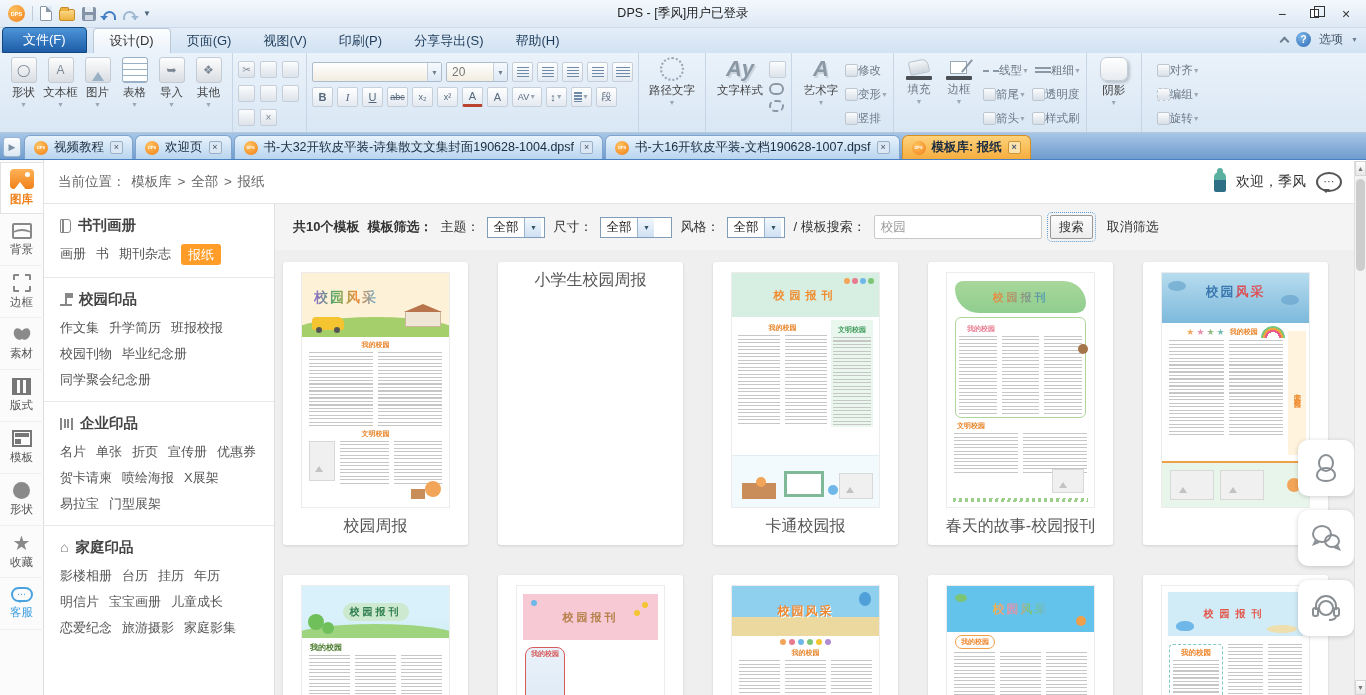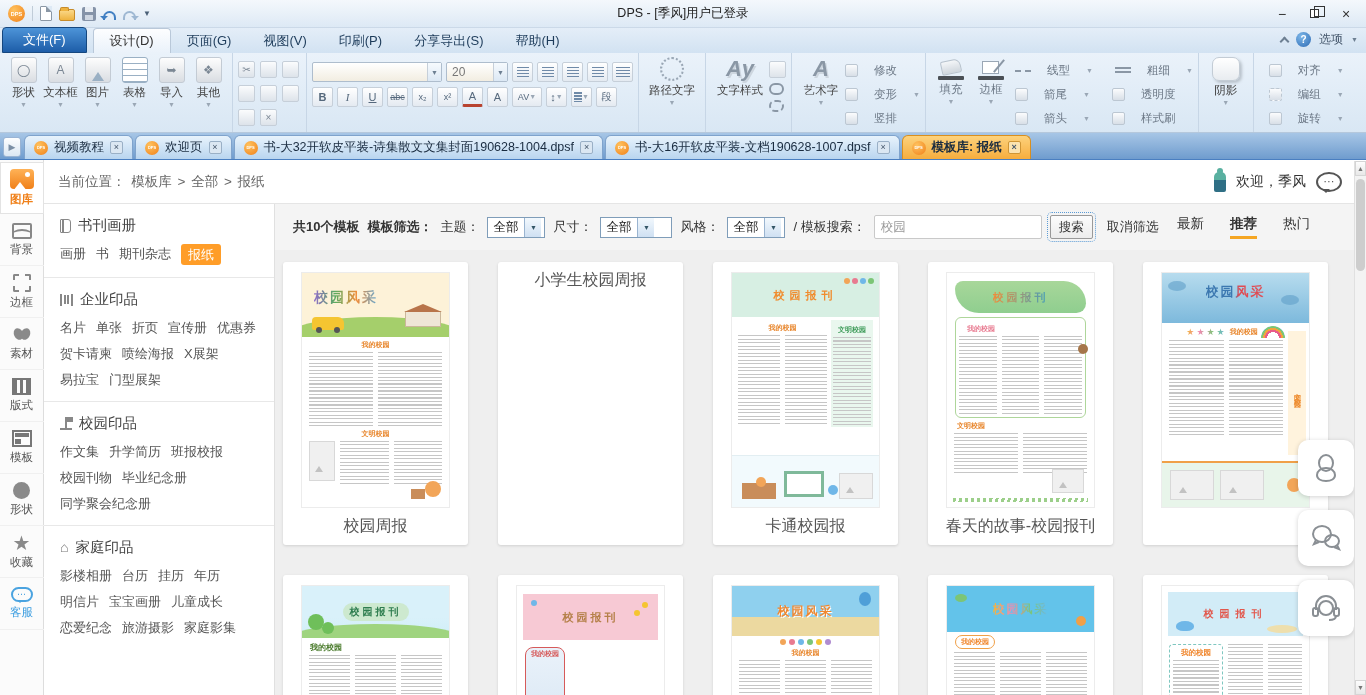--- a/index.html
+++ b/index.html
@@ -52,21 +52,21 @@
   .fontg{display:flex;flex-direction:column;gap:5px;padding-top:5px}
   .frow{display:flex;gap:4px;align-items:center}
   .combo{height:20px;border:1px solid #aebdcd;background:linear-gradient(#fff,#f2ede1);display:flex;align-items:center;justify-content:space-between;font-size:12px;color:#777;padding-left:5px;border-radius:2px}
   .combo .car{width:14px;height:100%;display:flex;align-items:center;justify-content:center;font-size:7px;color:#6d7f92;border-left:1px solid #c6cfd9;background:linear-gradient(#f6fafd,#dce8f4)}
   .abtn,.tbtn{width:21px;height:20px;border:1px solid #c6cfd9;background:linear-gradient(#fff,#e4eaf1);border-radius:2px;display:flex;align-items:center;justify-content:center;color:#55687c;font-size:11px}
   .bars{width:12px;height:10px;background:repeating-linear-gradient(to bottom,#6f8aa8 0 1.5px,transparent 1.5px 3px)}
   .vline-icons{display:flex;flex-direction:column;gap:5px;padding-top:4px}
   .lico{width:15px;height:12px;border:2px solid #8a97a5;border-radius:6px}
   .pathc{width:24px;height:24px;border:2px dotted #9aa7b5;border-radius:50%}
   .artA{font-size:22px;font-weight:bold;font-style:italic;color:#8a97a5;text-shadow:1.5px 1.5px 0 #cdd6df;line-height:24px}
-  .lrow{display:flex;align-items:center;gap:16px;font-size:11.5px;color:#6b7785;height:23px;white-space:nowrap}
+  .lrow{display:flex;align-items:center;gap:0;font-size:11.5px;color:#6b7785;height:23px;white-space:nowrap}
   .lic{width:13px;height:13px;background:linear-gradient(#fbfcfd,#d8dfe7);border:1px solid #bcc7d2;border-radius:2px;position:relative;flex:none}
   .lic.layer::before{content:"";position:absolute;left:3px;top:3px;width:9px;height:9px;border:1px solid #9aa7b5;background:#eef2f6}
   .colstack{display:flex;flex-direction:column;justify-content:center;gap:1px;padding-top:2px}
   .bucketwrap{display:flex;flex-direction:column;align-items:center;gap:2px;width:40px;color:#6b7785;font-size:11.5px}
   .bucket{width:20px;height:14px;background:linear-gradient(#f4f6f8,#cfd6dd);border:1px solid #b8c2cc;border-radius:2px 7px 2px 2px;transform:rotate(-12deg);margin-top:3px}
   .cbar{width:26px;height:4px;background:#4a4f55;border-radius:1px}
   .penbox{width:17px;height:13px;border:1px solid #9aa7b5;background:#fff;position:relative;margin-top:4px}
   .penbox::after{content:"";position:absolute;right:-2px;top:-4px;width:2px;height:16px;background:#8a97a5;transform:rotate(40deg)}
   .dash-ic{width:16px;border-top:2px dashed #8a97a5}
   .thick-ic{width:16px;height:8px;background:repeating-linear-gradient(to bottom,#8a97a5 0 2px,transparent 2px 4px)}
@@ -113,21 +113,21 @@
   .avatar{width:12px;height:20px;background:linear-gradient(#59b0a0 40%,#2f6f85 40%);border-radius:5px 5px 2px 2px;position:relative}
   .avatar::before{content:"";position:absolute;top:-4px;left:3px;width:6px;height:6px;border-radius:50%;background:#59b0a0}
   .bubble{width:26px;height:20px;border:2px solid #555;border-radius:50%;color:#555;font-size:11px;line-height:15px;text-align:center;position:relative}
   .bubble::after{content:"";position:absolute;bottom:-7px;left:4px;border:4px solid transparent;border-top-color:#555}
 
   .bodyarea{flex:1;display:flex;min-height:0}
   
   .leftpanel{width:231px;background:#fff;border-right:1px solid #e0e0e0;flex:none}
   .lp-title{height:40px;display:flex;align-items:center;padding-left:18px;font-size:15px;font-weight:bold;color:#333;border-bottom:1px solid #e8e8e8}
   .lp-sec{padding:12px 12px 12px 16px;border-bottom:1px solid #e8e8e8}
-  .lp-head{display:flex;align-items:center;gap:7px;font-size:14.5px;font-weight:normal;color:#444;margin-bottom:9px}
+  .lp-head{display:flex;align-items:center;gap:7px;font-size:14.5px;font-weight:bold;color:#444;margin-bottom:9px}
   .lp-items{display:flex;flex-wrap:wrap;gap:7px 10px;font-size:13px;color:#555;line-height:19px;max-width:200px}
   .chip{background:#ff9d28;color:#fff;border-radius:3px;padding:1px 7px}
   .si-book{width:11px;height:14px;border:1.5px solid #888;border-radius:1px 3px 3px 1px;position:relative}
   .si-book::after{content:"";position:absolute;left:1px;top:0;bottom:0;width:2px;background:#888}
   .si-biz{width:13px;height:12px;border-left:2px solid #888;border-right:2px solid #888;position:relative}
   .si-biz::before{content:"";position:absolute;left:2px;top:1px;width:2px;height:9px;background:#888}
   .si-biz::after{content:"";position:absolute;right:2px;top:1px;width:2px;height:9px;background:#888}
   .si-school{width:12px;height:13px;border-bottom:2px solid #888;position:relative}
   .si-school::before{content:"";position:absolute;left:5px;top:0;width:2px;height:12px;background:#888}
   .si-school::after{content:"";position:absolute;left:7px;top:0;width:6px;height:5px;background:#888}
@@ -605,49 +605,49 @@
           <div class="lp-items">
             <span>画册</span>
             <span>书</span>
             <span>期刊杂志</span>
             <span class="chip">报纸</span>
           </div>
         </div>
 
         <div class="lp-sec">
           <div class="lp-head">
+              <span class="si-school"></span>
+              <span>校园印品</span>
+            </div>
+          <div class="lp-items">
+            <span>作文集</span>
+            <span>升学简历</span>
+            <span>班报校报</span>
+            <span>校园刊物</span>
+            <span>毕业纪念册</span>
+            <span>同学聚会纪念册</span>
+          </div>
+        </div>
+
+        <div class="lp-sec">
+          <div class="lp-head">
               <span class="si-biz"></span>
               <span>企业印品</span>
             </div>
           <div class="lp-items">
             <span>名片</span>
             <span>单张</span>
             <span>折页</span>
             <span>宣传册</span>
             <span>优惠券</span>
             <span>贺卡请柬</span>
             <span>喷绘海报</span>
             <span>X展架</span>
             <span>易拉宝</span>
             <span>门型展架</span>
-          </div>
-        </div>
-
-        <div class="lp-sec">
-          <div class="lp-head">
-              <span class="si-school"></span>
-              <span>校园印品</span>
-            </div>
-          <div class="lp-items">
-            <span>作文集</span>
-            <span>升学简历</span>
-            <span>班报校报</span>
-            <span>校园刊物</span>
-            <span>毕业纪念册</span>
-            <span>同学聚会纪念册</span>
           </div>
         </div>
 
         <div class="lp-sec" style="border-bottom:none">
           <div class="lp-head">
               <span class="si-home">⌂</span>
               <span>家庭印品</span>
             </div>
           <div class="lp-items">
             <span>影楼相册</span>
@@ -680,25 +680,20 @@
             </span>
           <span>风格：</span>
           <span class="wsel" style="width:58px">
               <span>全部</span>
               <span class="ar">▼</span>
             </span>
           <span>/ 模板搜索：</span>
           <span class="sinput">校园</span>
           <span class="sbtn">搜索</span>
           <span style="margin-left:6px">取消筛选</span>
-          <div class="sorts">
-            <span class="sort">最新</span>
-            <span class="sort active">推荐</span>
-            <span class="sort">热门</span>
-          </div>
         </div>
 
         <div class="grid">
 
           <div class="card">
             <div class="thumb t1">
               <div class="t1-banner">
                 <div class="hill"></div>
                 <div class="ttl gt gt1">校园风采</div>
                 <div class="bus"></div>

